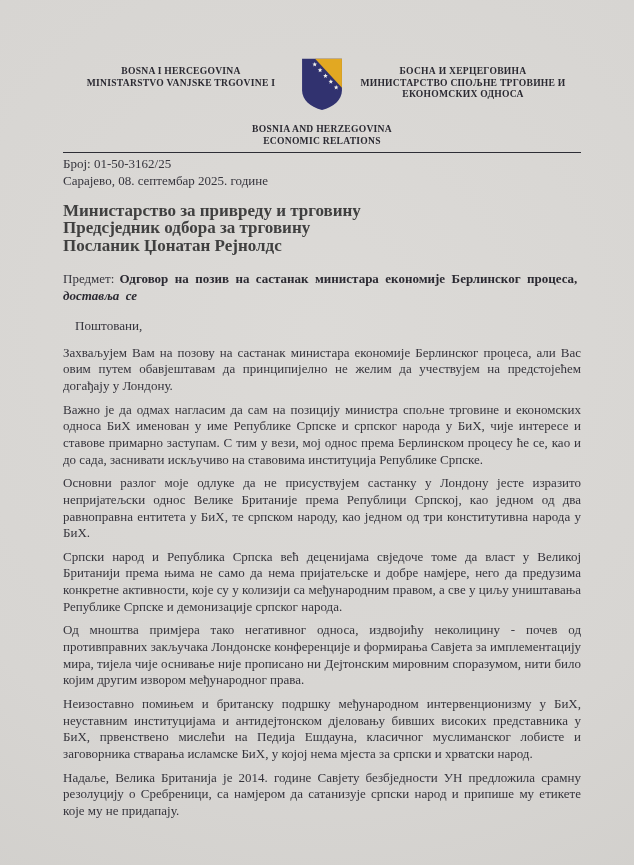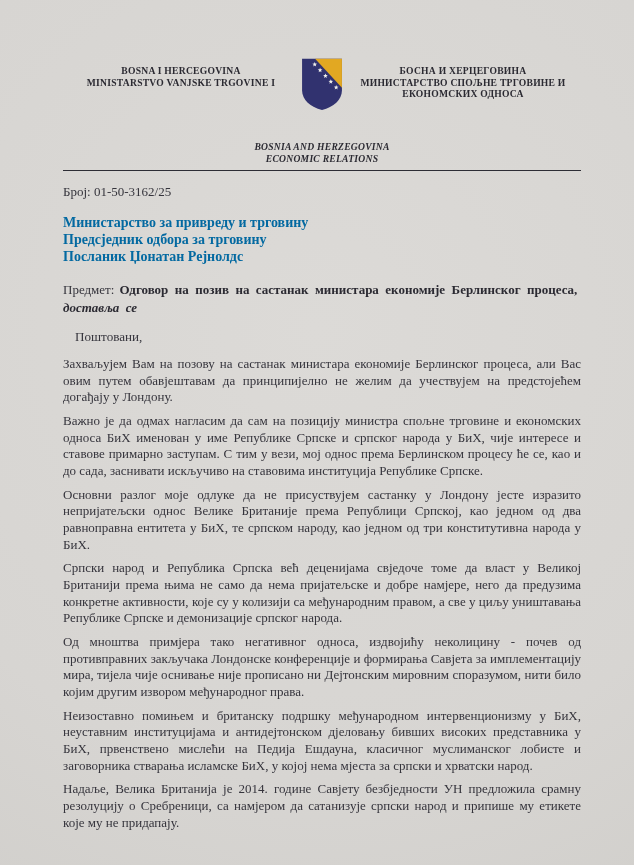--- a/index.html
+++ b/index.html
@@ -15,24 +15,24 @@
     width:634px;height:865px;
     padding:52px 53px 6px 63px;
     display:flex;flex-direction:column;
     overflow:hidden;
     border-radius:24px;
   }
   .header{display:flex;align-items:flex-start;}
   .org{font-weight:bold;font-size:9.6px;line-height:11.6px;letter-spacing:.25px;color:#2b2a32;text-align:center;}
   .org-left,.org-right{flex:1;padding-top:13px;}
   .coat{width:46px;flex:0 0 46px;display:flex;justify-content:center;}
-  .org-center{margin-top:25px;font-style:italic;}
+  .org-center{margin-top:7px;}
   .rule{border-top:1.6px solid #2d2d35;margin-top:6px;}
-  .ref{font-size:13px;line-height:16.5px;margin-top:13px;margin-bottom:13px;}
-  .addressee{font-weight:bold;font-size:14px;line-height:17.2px;color:#0369a1;margin-bottom:16px;}
+  .ref{font-size:13px;line-height:16.5px;margin-top:3px;margin-bottom:13px;}
+  .addressee{font-weight:bold;font-size:17px;line-height:17.2px;color:#404040;margin-bottom:16px;}
   .subject{margin:0 3px 13px 0;font-size:13px;line-height:17.4px;text-align:justify;word-spacing:3.2px;}
   .subject .label{margin-right:5px;}
   .subject b{color:#2b2a32;}
   .salutation{margin:0 0 11px 12px;font-size:13.1px;}
   p.body{margin:0 0 7px 0;font-size:13px;line-height:16.65px;text-align:justify;}
 </style>
 </head>
 <body>
 
 <div class="paper">
@@ -67,20 +67,21 @@
 
   <div class="org org-center">
     <div>BOSNIA AND HERZEGOVINA</div>
     <div>ECONOMIC RELATIONS</div>
   </div>
 
   <div class="rule"></div>
 
   <div class="ref">
     <div>Број: 01-50-3162/25</div>
+    <div>Сарајево, 08. септембар 2025. године</div>
   </div>
 
   <div class="addressee">
     <div>Министарство за привреду и трговину</div>
     <div>Предсједник одбора за трговину</div>
     <div>Посланик Џонатан Рејнолдс</div>
   </div>
 
   <p class="subject"><span class="label">Предмет:</span><b>Одговор на позив на састанак министара економије Берлинског процеса,</b><br><b><i>доставља се</i></b></p>
 

